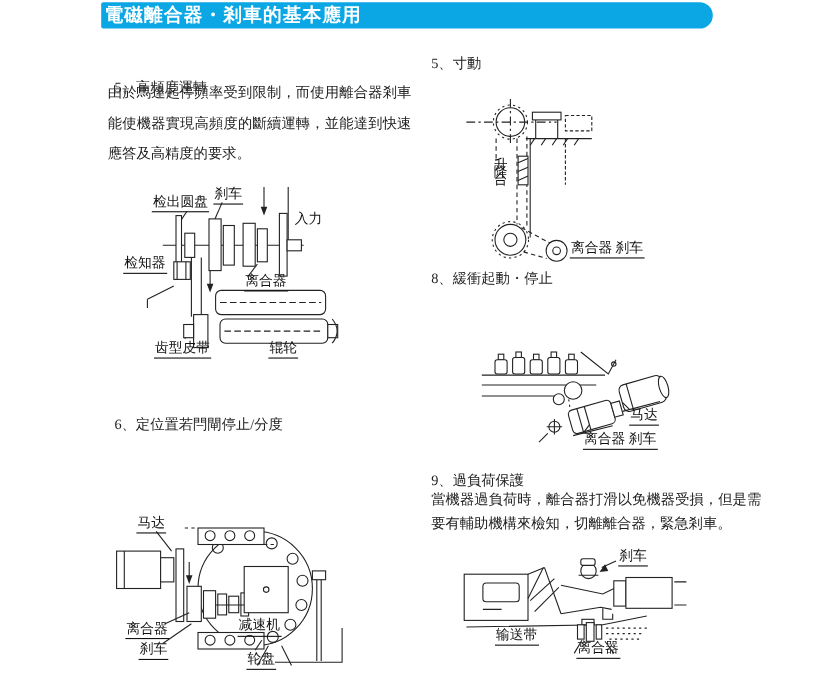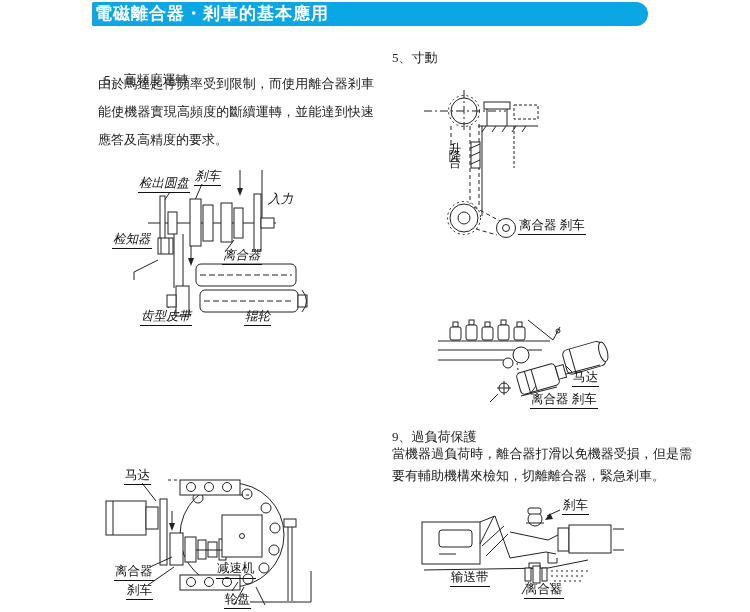--- a/index.html
+++ b/index.html
@@ -29,21 +29,21 @@
 
 <div class="page">
 
   <div class="banner">
     <span>電磁離合器・剎車的基本應用</span>
   </div>
 
   <div class="sec-h" style="left:104px;top:51px;margin-top:20px;">5、高頻度運轉</div>
   <div class="sec-p" style="left:98px;top:70px;width:276px;line-height:28px;">由於馬達起停頻率受到限制，而使用離合器剎車能使機器實現高頻度的斷續運轉，並能達到快速應答及高精度的要求。</div>
 
-  <div class="diagram" style="left:112px;top:168px;width:210px;height:165px;font-style:italic;">
+  <div class="diagram" style="left:112px;top:168px;width:210px;height:165px;">
     <svg width="210" height="165" viewBox="0 0 210 165">
       <g stroke="#222" fill="none" stroke-width="1">
         <line x1="150" y1="2" x2="150" y2="54"></line>
         <line x1="128" y1="2" x2="128" y2="22"></line>
         <path d="M125 20 L131 20 L128 28 Z" fill="#222" stroke="none"></path>
         <line x1="36" y1="55" x2="164" y2="55"></line>
         <line x1="58" y1="24" x2="50" y2="36"></line>
         <line x1="90" y1="16" x2="83" y2="32"></line>
         <line x1="113" y1="84" x2="122" y2="72"></line>
         <line x1="56" y1="140" x2="70" y2="120"></line>
@@ -79,20 +79,21 @@
     </svg>
     <span class="dlabel" style="left:26px;top:8px;">检出圆盘</span>
     <span class="dlabel" style="left:82px;top:1px;">刹车</span>
     <span class="dlabel nounder" style="left:155px;top:24px;">入力</span>
     <span class="dlabel" style="left:0px;top:64px;">检知器</span>
     <span class="dlabel" style="left:110px;top:80px;">离合器</span>
     <span class="dlabel" style="left:28px;top:141px;">齿型皮带</span>
     <span class="dlabel" style="left:132px;top:141px;">辊轮</span>
   </div>
 
+  <div class="sec-h" style="left:104px;top:377px;">6、定位置若閂閘停止/分度</div>
 
   <div class="diagram" style="left:98px;top:455px;width:235px;height:157px;overflow:hidden;">
     <svg width="235" height="158" viewBox="0 0 235 158">
       <g stroke="#222" fill="none" stroke-width="1">
         <circle cx="134" cy="80" r="52"></circle>
         <circle cx="149" cy="39" r="5"></circle>
         <circle cx="168" cy="53" r="5"></circle>
         <circle cx="177" cy="73" r="5"></circle>
         <circle cx="176" cy="95" r="5"></circle>
         <circle cx="166" cy="113" r="5"></circle>
@@ -178,20 +179,21 @@
         <circle cx="88" cy="140" r="9.5"></circle>
         <circle cx="88" cy="140" r="3.5"></circle>
         <line x1="56" y1="119" x2="82" y2="133" stroke-dasharray="4 3"></line>
         <line x1="58" y1="141" x2="79" y2="147" stroke-dasharray="4 3"></line>
       </g>
     </svg>
     <span class="dlabel vert" style="left:28px;top:44px;">升降台</span>
     <span class="dlabel" style="left:100px;top:130px;">离合器 刹车</span>
   </div>
 
+  <div class="sec-h" style="left:392px;top:244px;">8、緩衝起動・停止</div>
 
   <div class="diagram" style="left:420px;top:308px;width:228px;height:112px;">
     <svg width="228" height="112" viewBox="0 0 228 112">
       <g stroke="#222" fill="none" stroke-width="1">
         <g fill="#fff">
           <rect x="33" y="14" width="5" height="5"></rect>
             <rect x="30" y="19" width="11" height="13" rx="2"></rect>
           <rect x="49" y="12" width="5" height="5"></rect>
             <rect x="46" y="17" width="11" height="15" rx="2"></rect>
           <rect x="65" y="14" width="5" height="5"></rect>

